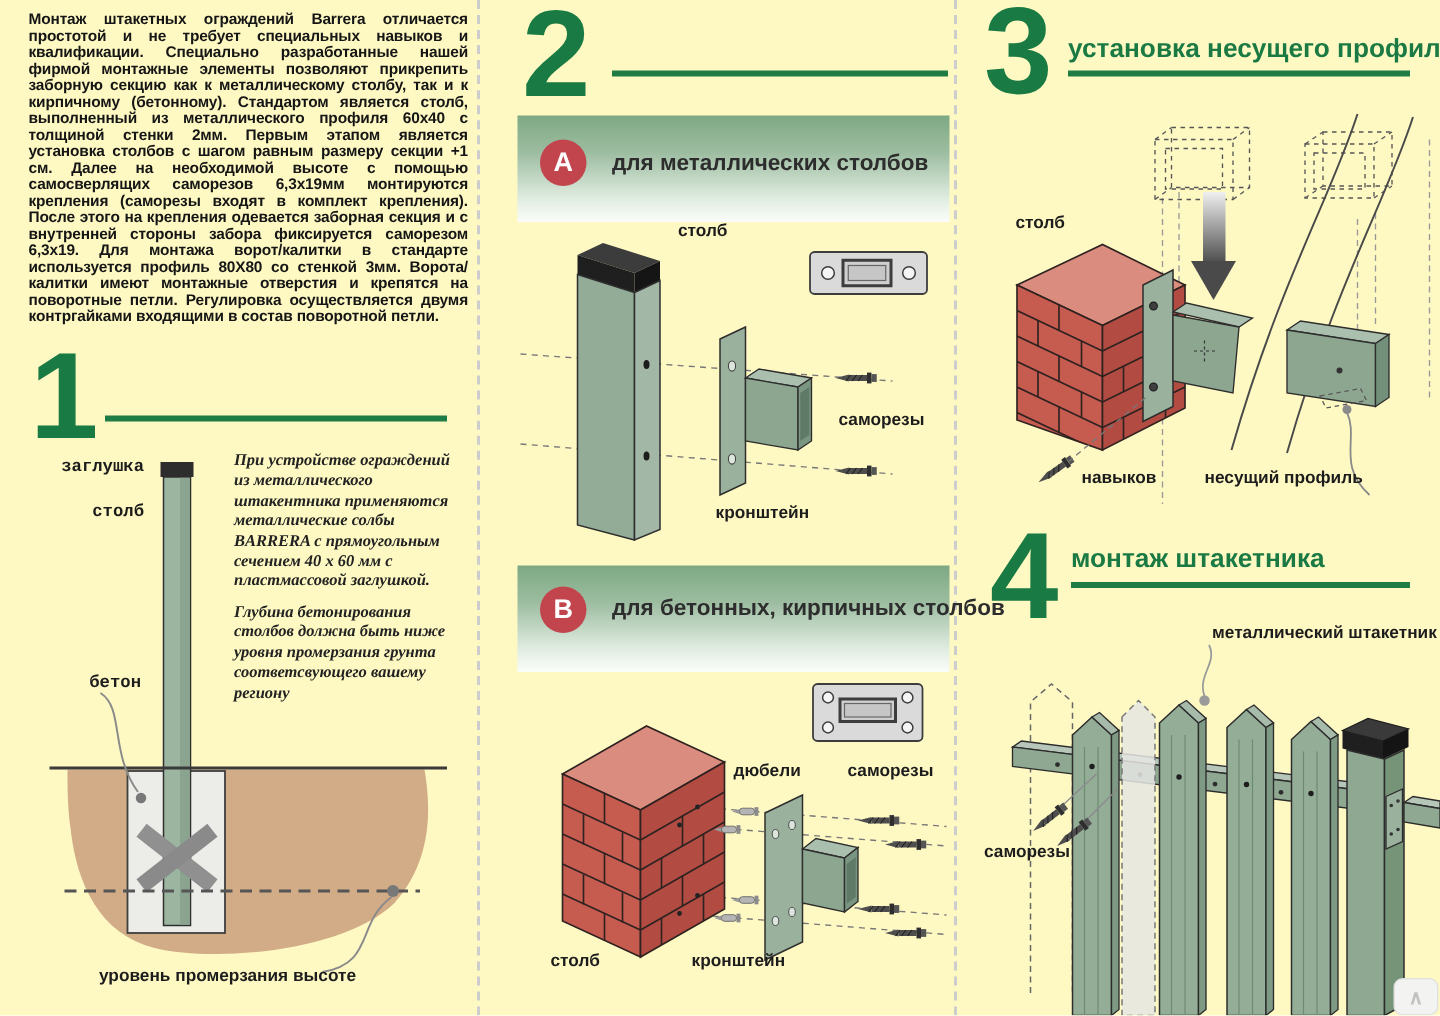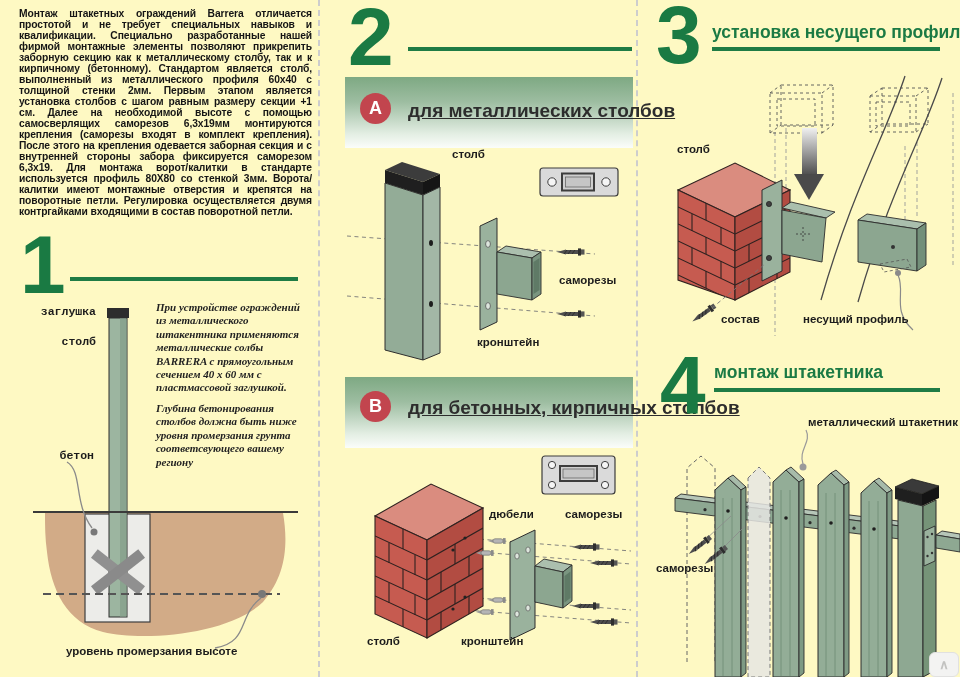--- a/index.html
+++ b/index.html
@@ -12,21 +12,21 @@
   .sec-title{position:absolute;font-size:17.5px;font-weight:bold;color:#1b7a44;white-space:nowrap;}
   .rule{position:absolute;height:4px;background:#1f7c45;}
   .lbl{position:absolute;font-size:11.5px;font-weight:600;color:#1c1c1c;white-space:nowrap;}
   .lbl.r{text-align:right;font-family:Liberation Mono, monospace;}
   .note{position:absolute;font-family:Liberation Serif, serif;font-style:italic;font-weight:600;
         font-size:11px;line-height:1.22;color:#222;}
   .banner{position:absolute;left:345px;width:288px;height:71px;
           background:linear-gradient(180deg,#7ea983 0%,#9dbda1 35%,#e3eee3 80%,#fbfdfa 100%);}
   .badge{position:absolute;width:31px;height:31px;border-radius:50%;background:#c2454e;color:#fff;
          font-weight:bold;font-size:18px;display:flex;align-items:center;justify-content:center;}
-  .banner-text{position:absolute;font-size:19px;font-weight:600;color:#2d2d2d;white-space:nowrap;text-decoration:underline;}
+  .banner-text{position:absolute;font-size:15px;font-weight:600;color:#2d2d2d;white-space:nowrap;}
   .diagram{position:absolute;}
   .watermark{position:absolute;left:929px;top:652px;width:28px;height:23px;border-radius:6px;
              background:#f3f3f2;border:1px solid #e1e1e0;color:#c2c2c0;font-size:13px;font-weight:bold;
              display:flex;align-items:center;justify-content:center;}
 </style>
 </head>
 <body>
 
 <div class="page">
 
@@ -259,21 +259,21 @@
       <circle cx="238" cy="179" r="2" fill="#333"></circle>
       <path d="M225,196 L252,191 L256,199 L229,204 Z" stroke="#555" stroke-width="0.8" stroke-dasharray="3,2.5" fill="none"></path>
     </g>
     <use href="#scr" transform="translate(48,246) rotate(-35)"></use>
     <path d="M57,240 L110,196" stroke="#777" stroke-width="0.9" stroke-dasharray="4,3" fill="none"></path>
     <circle cx="243" cy="205" r="3" fill="#8a8a8a"></circle>
     <path d="M243,207 C251,224 236,242 258,262" stroke="#8a8a8a" stroke-width="1.2" fill="none"></path>
   </svg>
 
   <div class="lbl" style="left:677px;top:143px">столб</div>
-  <div class="lbl" style="left:721px;top:313px">состав</div>
+  <div class="lbl" style="left:721px;top:313px">навыков</div>
   <div class="lbl" style="left:803px;top:313px">несущий профиль</div>
 
   <div class="num" style="left:660px;top:344px">4</div>
   <div class="sec-title" style="left:714px;top:362px">монтаж штакетника</div>
   <div class="rule" style="left:714px;top:388px;width:226px"></div>
 
   <svg class="diagram" style="left:655px;top:400px" width="305" height="277" viewBox="0 0 305 277">
     <g stroke="#666" stroke-width="1" stroke-dasharray="4,3" fill="none">
       <path d="M32,262 L32,68 L46,56 L60,68 L60,262"></path>
     </g>

